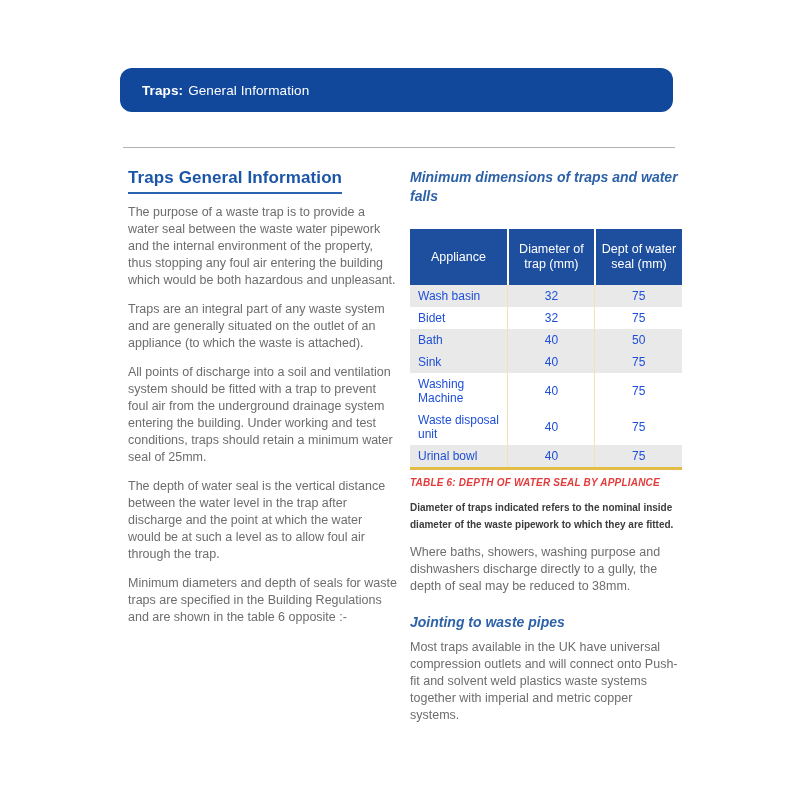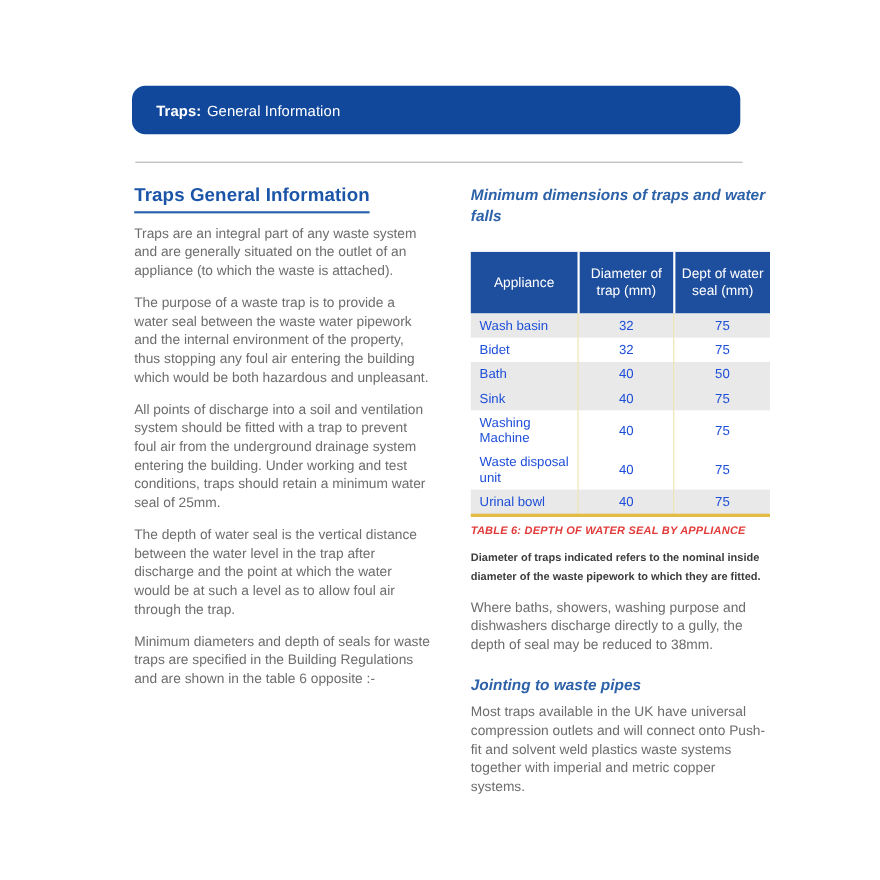--- a/index.html
+++ b/index.html
@@ -3,37 +3,37 @@
 <meta charset="utf-8">
 <style>
   * { margin: 0; padding: 0; box-sizing: border-box; }
   html, body { width: 800px; height: 800px; background: #ffffff; }
   body { font-family: "Liberation Sans", sans-serif; position: relative; }
 
   .page { position: absolute; inset: 0; background: #ffffff; overflow: hidden; }
 
   
   .header-bar {
-    position: absolute; left: 120px; top: 78px; width: 553px; height: 44px;
+    position: absolute; left: 120px; top: 68px; width: 553px; height: 44px;
     background: #11489c; border-radius: 12px;
     display: flex; align-items: center; padding-left: 22px;
     color: #ffffff; font-size: 13.5px; letter-spacing: 0.1px;
   }
   .hb-bold { font-weight: bold; }
   .hb-rest { font-weight: normal; margin-left: 5px; }
 
   .divider {
     position: absolute; left: 123px; top: 147px; width: 552px; height: 1px;
     background: #b3b3b3;
   }
 
   
   .columns {
     position: absolute; left: 122px; top: 168px; width: 566px;
-    display: flex; gap: 36px;
+    display: flex; gap: 12px; justify-content: center;
   }
   .col-left { width: 270px; flex: 0 0 270px; }
   .col-right { width: 272px; flex: 0 0 272px; }
 
   .left-heading {
     display: inline-block;
     color: #1b55a8; font-size: 17px; font-weight: bold;
     padding-bottom: 4px; border-bottom: 2px solid #2a64b0;
     margin-bottom: 10px; letter-spacing: 0.1px;
   }
@@ -90,22 +90,22 @@
     <span class="hb-rest">General Information</span>
   </div>
 
   <div class="divider"></div>
 
   <div class="columns">
 
     <div class="col-left">
       <h2 class="left-heading">Traps General Information</h2>
       <div>
+          <p class="body-para">The purpose of a waste trap is to provide a water seal between the waste water pipework and the internal environment of the property, thus stopping any foul air entering the building which would be both hazardous and unpleasant.</p>
           <p class="body-para">Traps are an integral part of any waste system and are generally situated on the outlet of an appliance (to which the waste is attached).</p>
-          <p class="body-para">The purpose of a waste trap is to provide a water seal between the waste water pipework and the internal environment of the property, thus stopping any foul air entering the building which would be both hazardous and unpleasant.</p>
           <p class="body-para">All points of discharge into a soil and ventilation system should be fitted with a trap to prevent foul air from the underground drainage system entering the building. Under working and test conditions, traps should retain a minimum water seal of 25mm.</p>
           <p class="body-para">The depth of water seal is the vertical distance between the water level in the trap after discharge and the point at which the water would be at such a level as to allow foul air through the trap.</p>
           <p class="body-para">Minimum diameters and depth of seals for waste traps are specified in the Building Regulations and are shown in the table 6 opposite :-</p>
         </div>
     </div>
 
     <div class="col-right">
       <h3 class="table-heading">Minimum dimensions of traps and water falls</h3>
 
       <table class="app-table">

